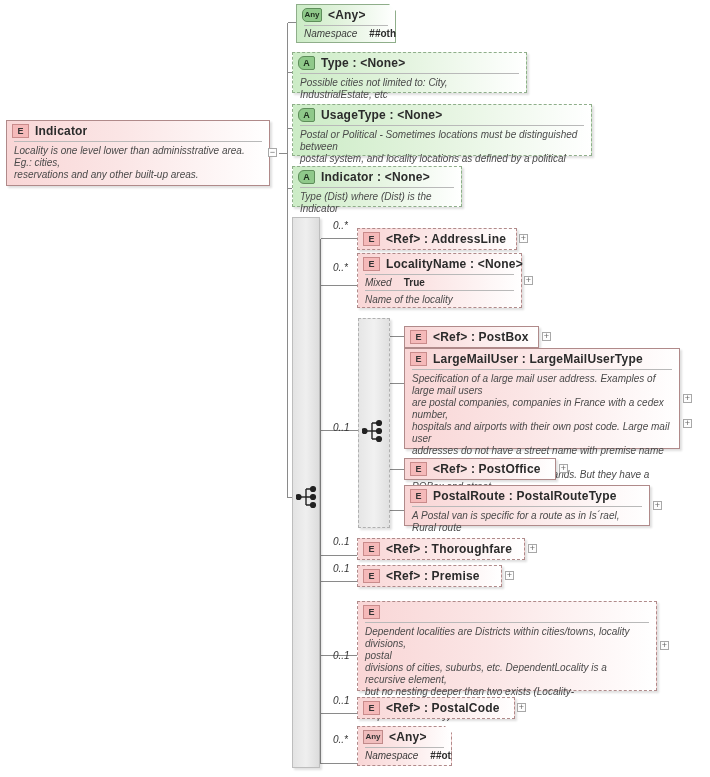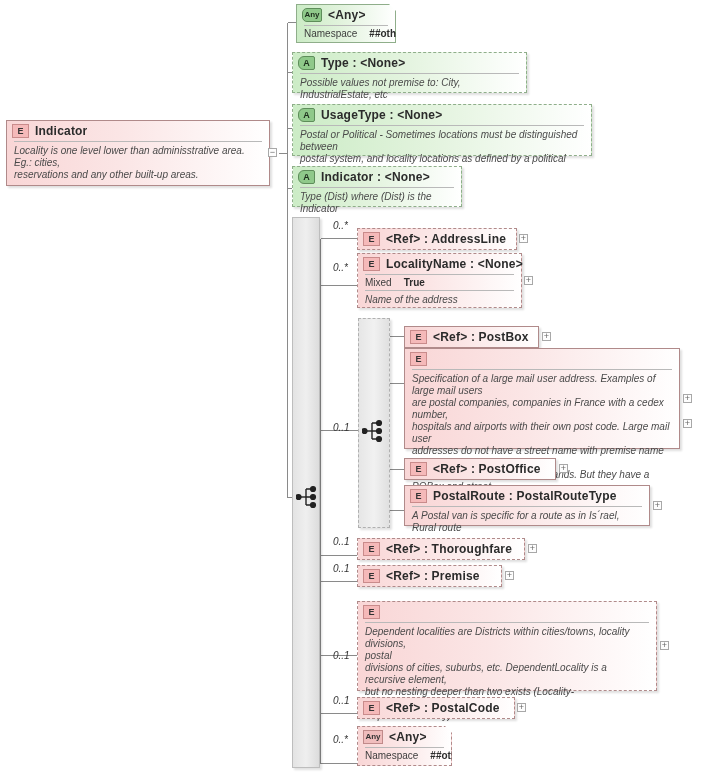--- a/index.html
+++ b/index.html
@@ -47,21 +47,21 @@
   .sep{height:1px;background:#b9b9b9;margin:0 7px;}
   .desc{
     padding:3px 7px 4px 7px;
     font-style:italic;font-size:10px;line-height:12px;color:#4a4a4a;
     white-space:pre-line;
   }
   .proprow{
     display:flex;gap:12px;padding:2px 7px 2px 7px;
     font-size:10px;
   }
-  .pname{color:#3d3d3d;}
+  .pname{font-style:italic;color:#3d3d3d;}
   .pval{font-weight:bold;color:#2b2b2b;}
 
   
   .ico{
     width:17px;height:14px;box-sizing:border-box;
     display:flex;align-items:center;justify-content:center;
     font-size:9px;font-weight:bold;line-height:1;flex:0 0 auto;
   }
   .ico-e{background:#f5b9b9;border:1px solid #c98b8b;color:#333;}
   .ico-a{background:#8fc98a;border:1px solid #5e8d5a;color:#1d2e1c;
@@ -164,21 +164,21 @@
     </div>
   </div>
 
   <div class="node at">
     <div class="nbox dashed" style="left:292px;top:52px;width:235px;height:41px;">
       <div class="hdr">
         <span class="ico ico-a">A</span>
         <span class="title">Type        : &lt;None&gt;</span>
       </div>
       <div class="sep"></div>
-      <div class="desc">Possible values not premise to: City, IndustrialEstate, etc</div>
+      <div class="desc">Possible cities not limited to: City, IndustrialEstate, etc</div>
     </div>
   </div>
 
   <div class="node at">
     <div class="nbox dashed" style="left:292px;top:104px;width:300px;height:52px;">
       <div class="hdr">
         <span class="ico ico-a">A</span>
         <span class="title">UsageType : &lt;None&gt;</span>
       </div>
       <div class="sep"></div>
@@ -228,21 +228,21 @@
       <div class="hdr">
         <span class="ico ico-e">E</span>
         <span class="title">LocalityName : &lt;None&gt;</span>
       </div>
       <div class="sep"></div>
       <div class="proprow">
         <span class="pname">Mixed</span>
         <span class="pval">True</span>
       </div>
       <div class="sep"></div>
-      <div class="desc">Name of the address</div>
+      <div class="desc">Name of the locality</div>
     </div>
   </div>
   <div class="exp" style="left:524px;top:276px;">+</div>
 
   <span class="card" style="left:333px;top:422px;">0..1</span>
   <div class="gbar dashed" style="left:358px;top:318px;width:32px;height:210px;"></div>
   <svg class="conn" style="left:362px;top:419px;" viewBox="0 0 22 24">
     <g stroke="#222" stroke-width="1.4" fill="#222">
       <circle cx="2.5" cy="12" r="2.4"></circle>
       <path d="M5 12 H10" fill="none"></path>
@@ -262,20 +262,21 @@
         <span class="title">&lt;Ref&gt;      : PostBox</span>
       </div>
     </div>
   </div>
   <div class="exp" style="left:542px;top:332px;">+</div>
 
   <div class="node el">
     <div class="nbox" style="left:404px;top:348px;width:276px;height:101px;">
       <div class="hdr">
         <span class="ico ico-e">E</span>
+        <span class="title">LargeMailUser : LargeMailUserType</span>
       </div>
       <div class="sep"></div>
       <div class="desc">Specification of a large mail user address. Examples of large mail users
 are postal companies, companies in France with a cedex number,
 hospitals and airports with their own post code. Large mail user
 addresses do not have a street name with premise name or premise
 number in countries like Netherlands. But they have a POBox and street
 also in countries like France</div>
     </div>
   </div>

